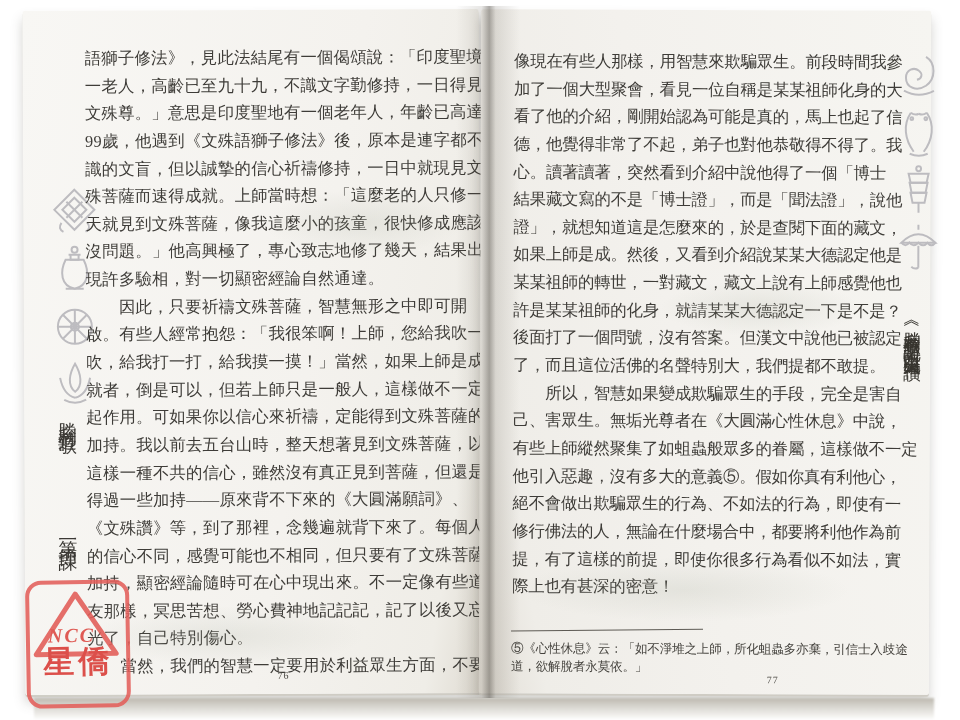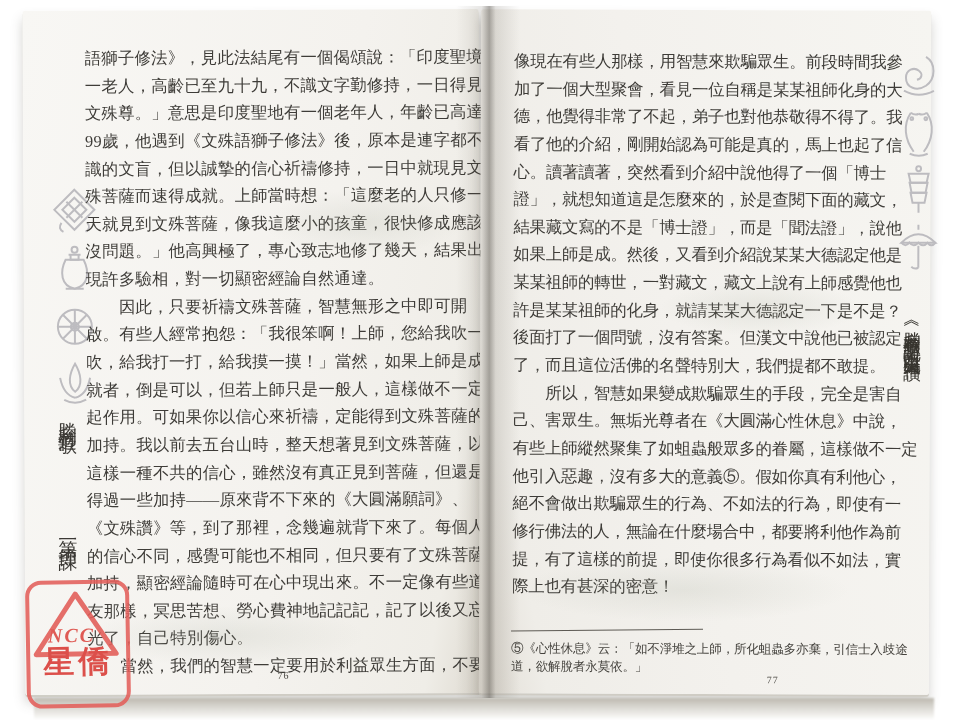--- a/index.html
+++ b/index.html
@@ -198,25 +198,25 @@
             <path d="M6 21 Q23 4 40 21 Z"></path>
             <path d="M6 21 q4 5 8 0 q4 5 9 0 q5 5 9 0 q4 5 8 0"></path>
             <path d="M23 24 v22 M23 46 q-4 2 -7 -1"></path>
           </svg>
         </span>
       </div>
 
       <div class="text-block tb-right">
           <div class="tline">像現在有些人那樣，用智慧來欺騙眾生。前段時間我參</div>
           <div class="tline">加了一個大型聚會，看見一位自稱是某某祖師化身的大</div>
+          <div class="tline">看了他的介紹，剛開始認為可能是真的，馬上也起了信</div>
           <div class="tline">德，他覺得非常了不起，弟子也對他恭敬得不得了。我</div>
-          <div class="tline">看了他的介紹，剛開始認為可能是真的，馬上也起了信</div>
           <div class="tline">心。讀著讀著，突然看到介紹中說他得了一個「博士</div>
+          <div class="tline">結果藏文寫的不是「博士證」，而是「聞法證」，說他</div>
           <div class="tline">證」，就想知道這是怎麼來的，於是查閱下面的藏文，</div>
-          <div class="tline">結果藏文寫的不是「博士證」，而是「聞法證」，說他</div>
           <div class="tline">如果上師是成。然後，又看到介紹說某某大德認定他是</div>
           <div class="tline">某某祖師的轉世，一對藏文，藏文上說有上師感覺他也</div>
           <div class="tline">許是某某祖師的化身，就請某某大德認定一下是不是？</div>
           <div class="tline">後面打了一個問號，沒有答案。但漢文中說他已被認定</div>
           <div class="tline">了，而且這位活佛的名聲特別大，我們提都不敢提。</div>
           <div class="tline">　　所以，智慧如果變成欺騙眾生的手段，完全是害自</div>
           <div class="tline">己、害眾生。無垢光尊者在《大圓滿心性休息》中說，</div>
           <div class="tline">有些上師縱然聚集了如蛆蟲般眾多的眷屬，這樣做不一定</div>
           <div class="tline">他引入惡趣，沒有多大的意義⑤。假如你真有利他心，</div>
           <div class="tline">絕不會做出欺騙眾生的行為、不如法的行為，即使有一</div>

